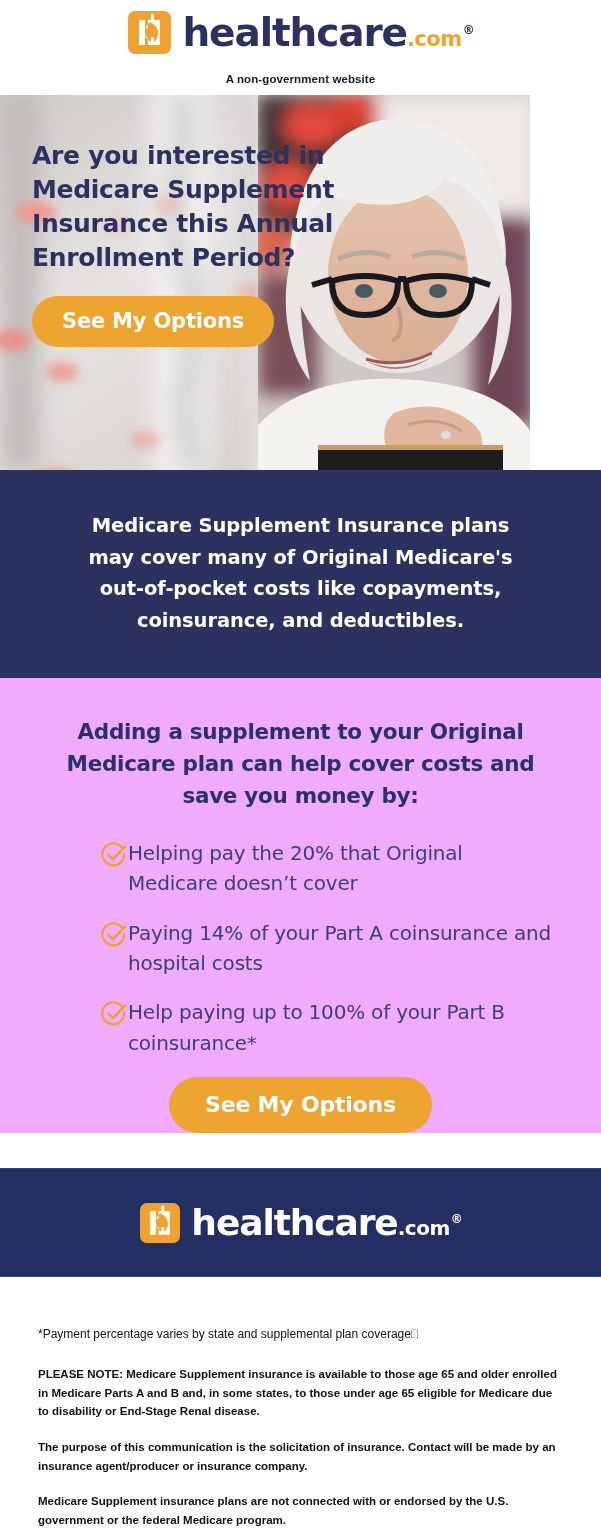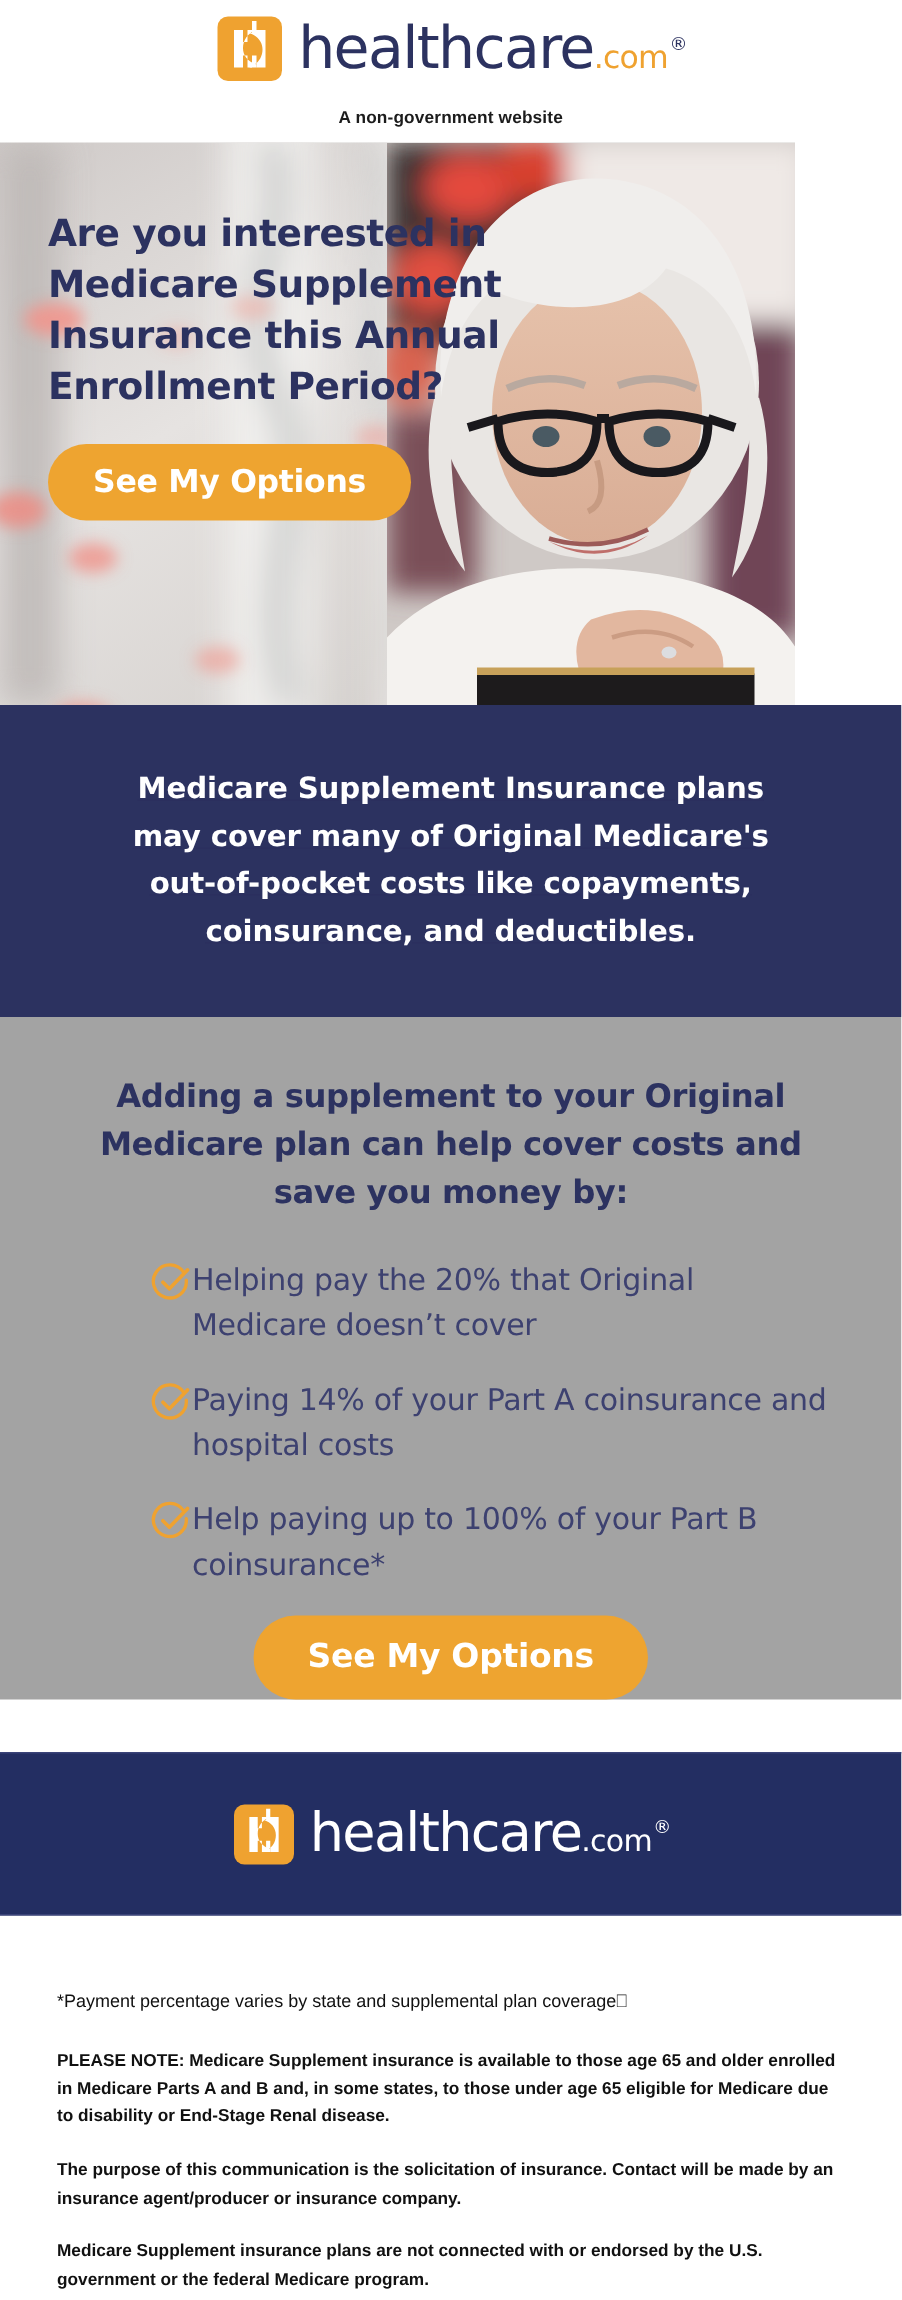--- a/index.html
+++ b/index.html
@@ -10,21 +10,21 @@
   }
   .page{width:601px;height:1533px;position:relative;background:#fff;}
 
   
   .header{height:95px;background:#ffffff;display:flex;flex-direction:column;
           align-items:center;justify-content:center;}
   .logo-row{display:flex;align-items:center;justify-content:center;gap:11px;}
   .logo-mark{width:43px;height:43px;border-radius:7px;background:#efa230;
              position:relative;flex:none;}
   .logo-mark svg{position:absolute;left:0;top:0;}
-  .wordmark{font-family:"DejaVu Sans", sans-serif;font-weight:normal;
+  .wordmark{font-family:"DejaVu Sans", sans-serif;font-weight:bold;
             font-size:39px;letter-spacing:-1.1px;color:#2c3260;line-height:1;
             display:flex;align-items:baseline;}
   .wordmark .dotcom{font-size:21px;color:#efa230;letter-spacing:-.5px;}
   .wordmark .reg{font-size:12px;color:#2c3260;vertical-align:super;
                  position:relative;top:-12px;left:1px;}
   .subtitle{font-size:11.5px;font-weight:bold;color:#1c1c1c;margin-top:19px;
             font-family:"Liberation Sans", sans-serif;letter-spacing:.1px;}
 
   
   .hero{position:relative;height:375px;width:530px;overflow:hidden;
@@ -38,21 +38,21 @@
        border-radius:28px;font-family:"DejaVu Sans", sans-serif;font-weight:bold;
        cursor:pointer;}
   .cta-hero{margin-top:21px;padding:13px 30px 14px;font-size:21px;letter-spacing:-.2px;}
 
   
   .band{background:#2c3260;padding:40px 66px 42px;text-align:center;text-decoration:underline;}
   .band p{margin:0;font-family:"DejaVu Sans", sans-serif;font-weight:bold;
           font-size:19.5px;line-height:1.62;color:#ffffff;letter-spacing:-.1px;}
 
   
-  .benefits{background:#a3a3a3;padding:38px 48px 0;}
+  .benefits{background:#f0abfc;padding:38px 48px 0;}
   .benefits h2{margin:0 0 26px;text-align:center;font-family:"DejaVu Sans", sans-serif;
                font-weight:bold;font-size:21.5px;line-height:1.48;color:#2c3260;
                letter-spacing:-.3px;}
   .blist{margin:0 0 0 52px;padding:0;list-style:none;}
   .bitem{display:flex;align-items:flex-start;margin-bottom:19px;}
   .check-icon{flex:none;width:28px;height:28px;margin-top:3px;}
   .bitem-text{font-family:"DejaVu Sans", sans-serif;font-size:20px;line-height:1.52;
               color:#3d4170;letter-spacing:-.2px;}
   .cta-wrap{text-align:center;margin-top:14px;}
   .cta-main{padding:15px 36px 16px;font-size:22px;border-radius:30px;letter-spacing:-.2px;}

